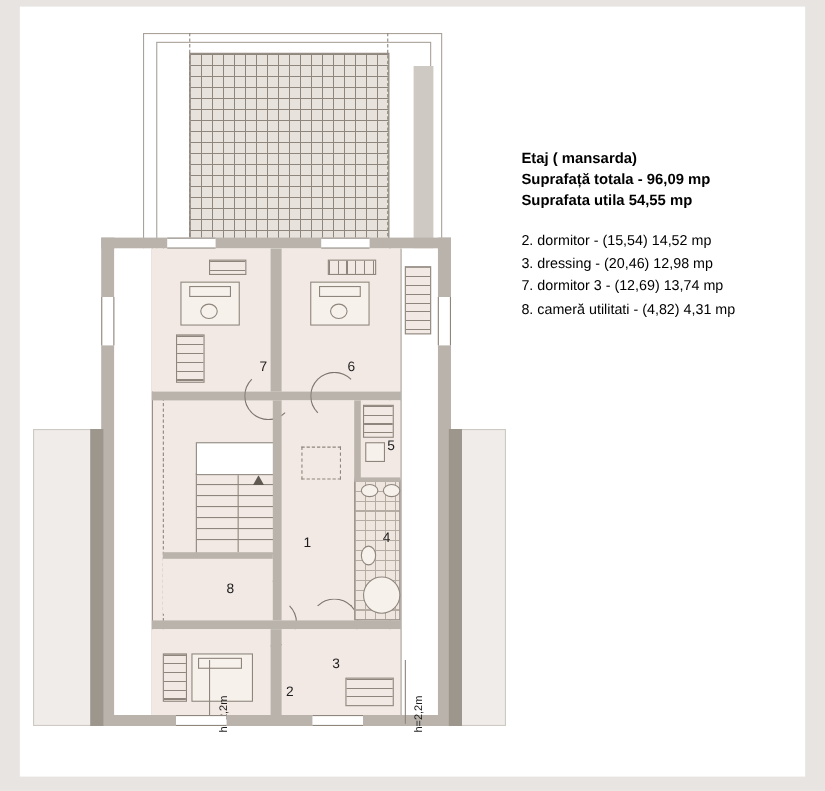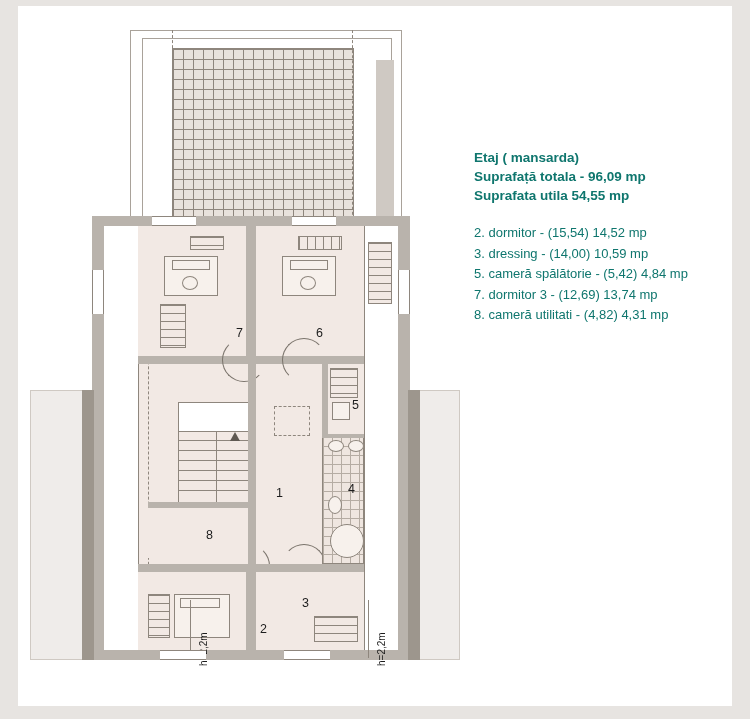--- a/index.html
+++ b/index.html
@@ -12,22 +12,22 @@
   #root{position:relative;width:750px;height:719px;}
 
   
   .sheet{
     position:absolute;left:18px;top:6px;width:714px;height:700px;
     background:#ffffff;
   }
 
   
   .legend{
-    position:absolute;left:474px;top:148px;width:260px;
-    color:#0f766e;
+    position:absolute;left:474px;top:134px;width:260px;
+    color:#000000;
   }
   .legend .ttl{
     font-size:13.5px;font-weight:bold;line-height:19px;letter-spacing:0px;
   }
   .legend ol.rooms{
     list-style:none;margin:18px 0 0 0;padding:0;
     font-size:13px;line-height:20.5px;
   }
   .legend ol.rooms li{white-space:nowrap;}
 
@@ -95,22 +95,21 @@
 <div id="root">
 
   <div class="sheet"></div>
 
   <div class="legend">
     <div class="ttl">Etaj ( mansarda)</div>
     <div class="ttl">Suprafață totala - 96,09 mp</div>
     <div class="ttl">Suprafata utila 54,55 mp</div>
     <ol class="rooms">
       <li>2. dormitor - (15,54) 14,52 mp</li>
-      <li>3. dressing - (14,00) 10,59 mp</li>
-      <li>5. cameră spălătorie - (5,42) 4,84 mp</li>
+      <li>3. dressing - (20,46) 12,98 mp</li>
       <li>7. dormitor 3 - (12,69) 13,74 mp</li>
       <li>8. cameră utilitati - (4,82) 4,31 mp</li>
     </ol>
   </div>
 
   <div class="plan">
 
     <div class="thin" style="left:100px;top:10px;width:270px;height:205px;border-color:#a9a29a;"></div>
     <div class="thin" style="left:112px;top:18px;width:248px;height:195px;border-color:#a9a29a;"></div>
     <div class="roofgrid" style="left:142px;top:28px;width:180px;height:170px;border:1px solid #8e867d;"></div>

